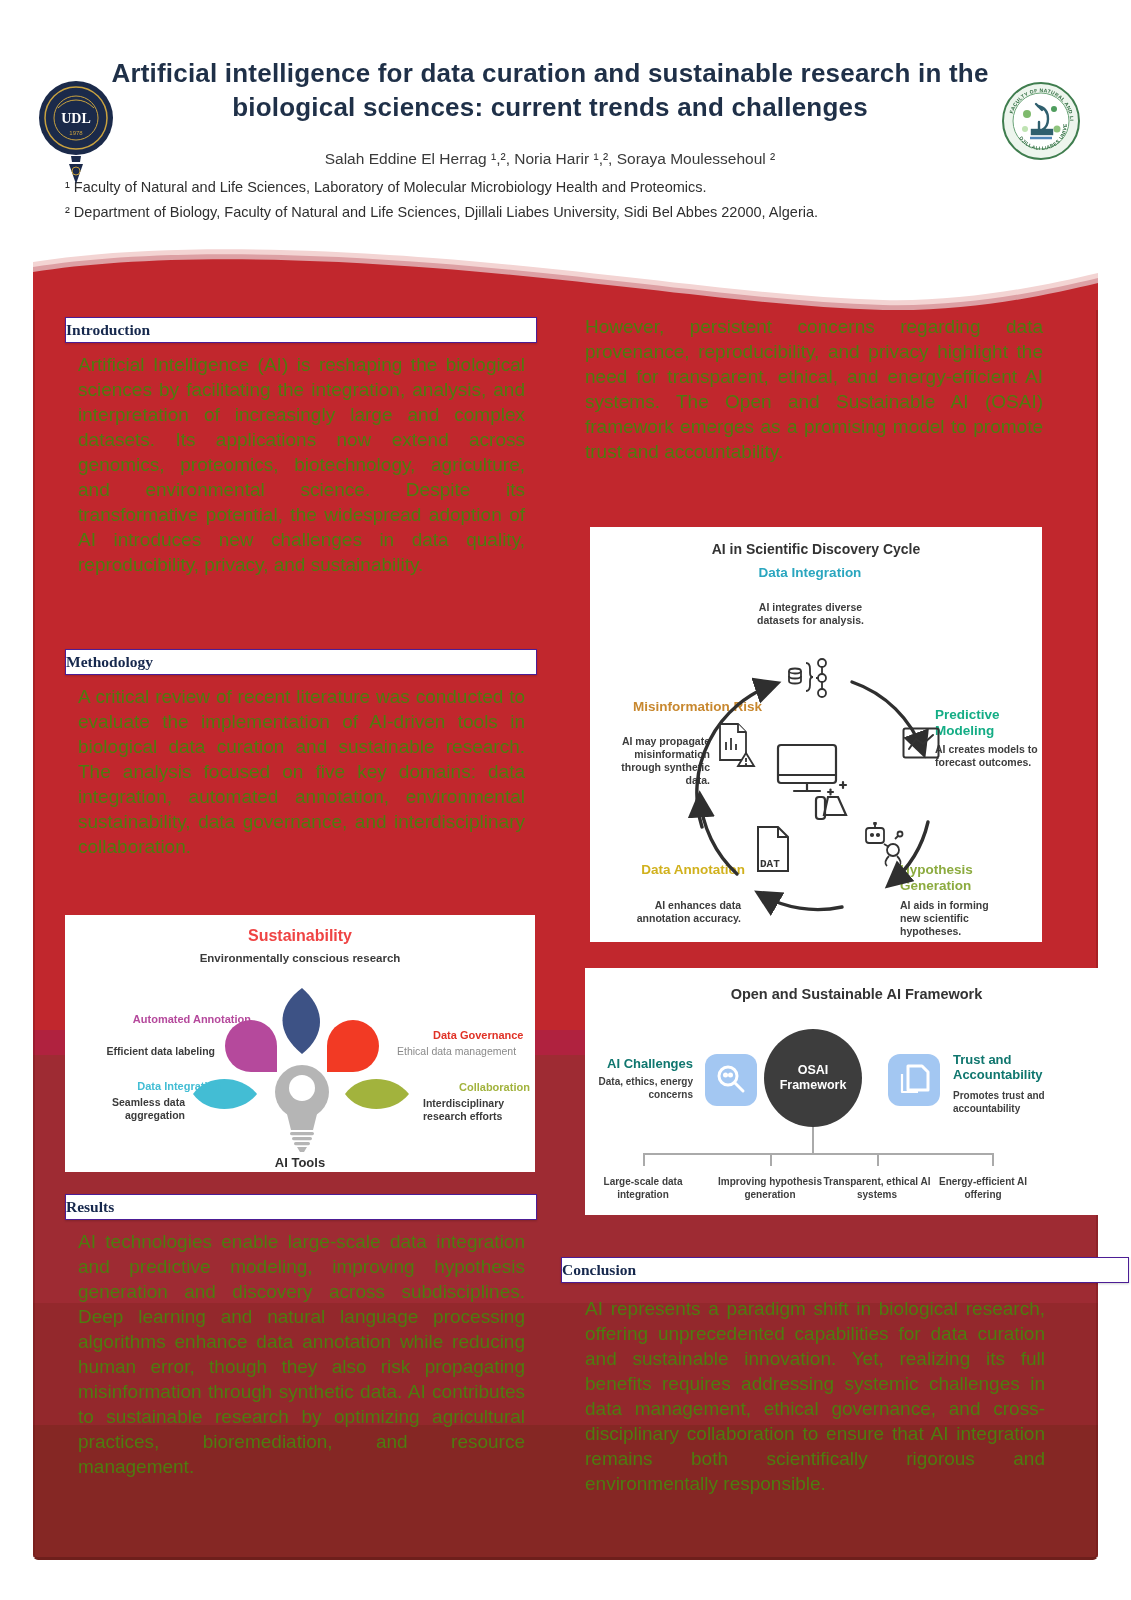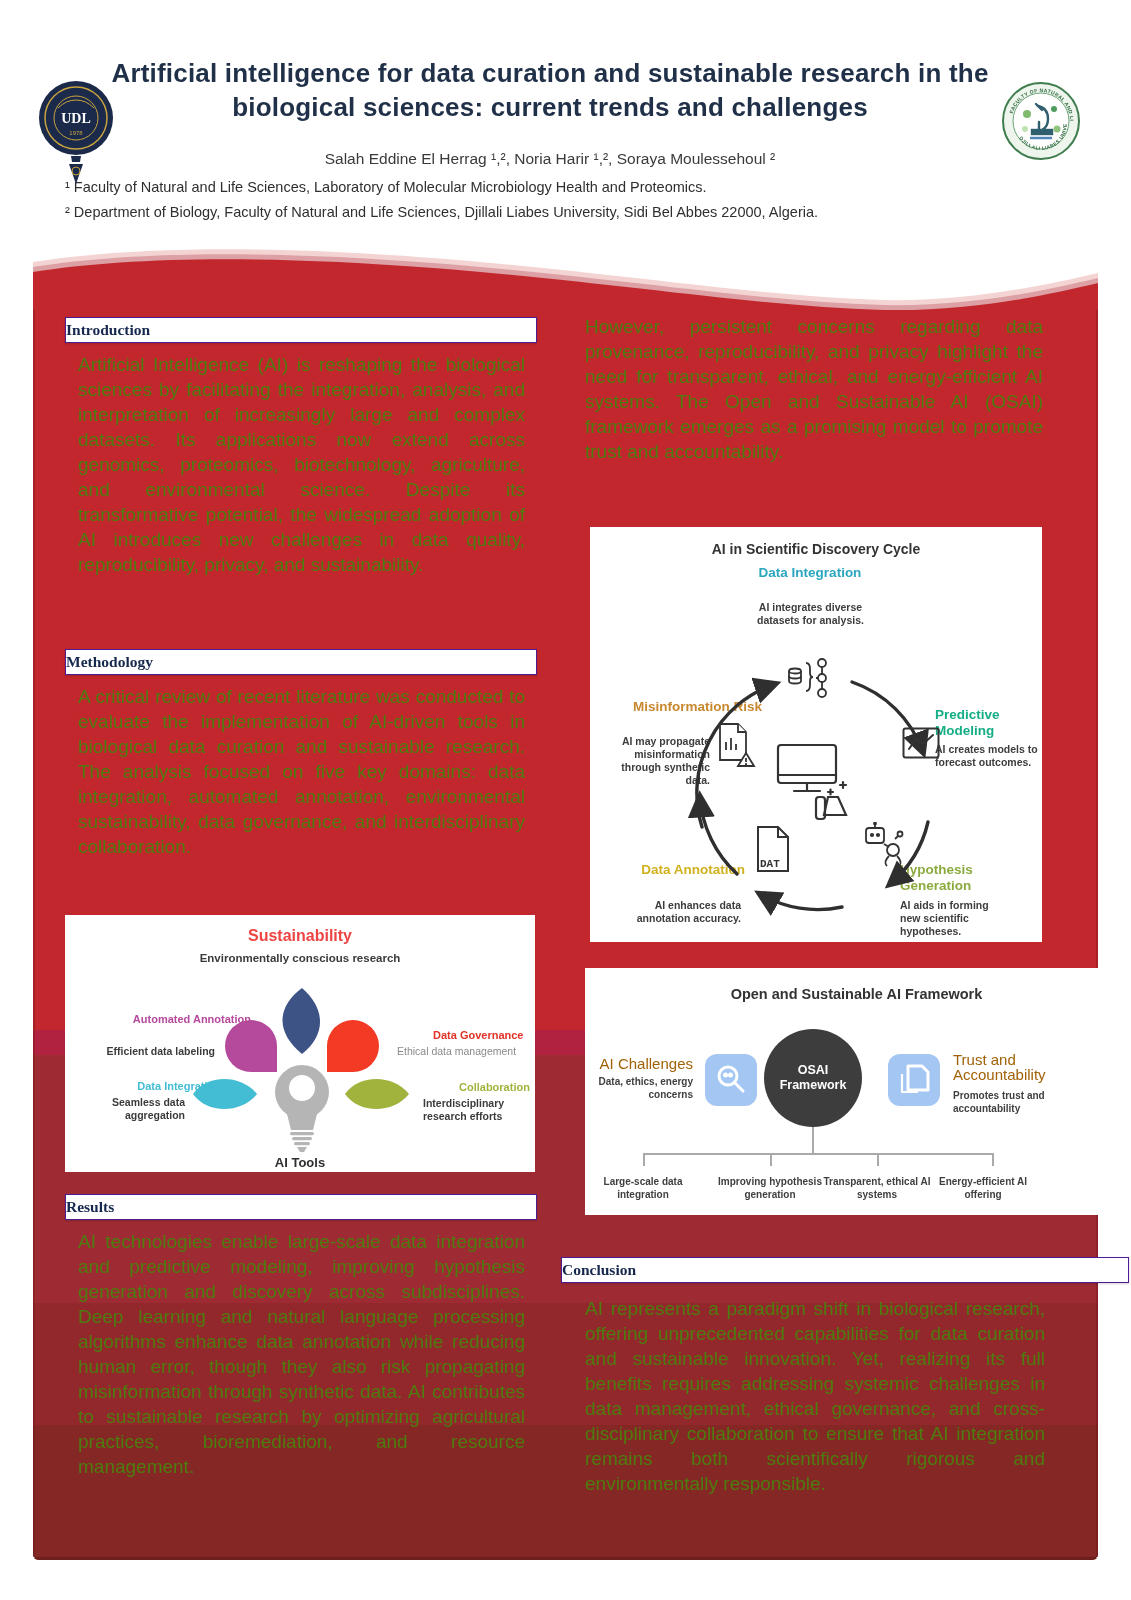--- a/index.html
+++ b/index.html
@@ -53,21 +53,21 @@
   .fl-center{position:absolute;left:0;top:240px;width:100%;text-align:center;font-weight:bold;
     font-size:13px;color:#2f2f2f;}
   
   .cy-name{position:absolute;font-weight:bold;font-size:13.5px;line-height:16px;}
   .cy-desc{position:absolute;font-weight:bold;font-size:10.5px;line-height:13px;color:#3d3d3d;}
   .cy-di{color:#2aa6bf;} .cy-pm{color:#14ad85;} .cy-hg{color:#8cab3f;} .cy-da{color:#d1b11d;} .cy-mr{color:#c8882f;}
   .t-right{text-align:right;} .t-left{text-align:left;} .t-center{text-align:center;}
   
   .os-title{position:absolute;left:0;top:18px;width:100%;text-align:center;font-weight:bold;
     font-size:14.5px;color:#333;}
-  .os-side-title{position:absolute;font-weight:normal;font-size:15px;color:#a16207;line-height:15px;}
+  .os-side-title{position:absolute;font-weight:bold;font-size:13px;color:#0f766e;line-height:15px;}
   .os-side-desc{position:absolute;font-weight:bold;font-size:10px;color:#3f3f3f;line-height:12.5px;}
   .os-icon{position:absolute;width:52px;height:52px;border-radius:12px;background:#a3c7f2;}
   .os-circle{position:absolute;left:179px;top:61px;width:98px;height:98px;border-radius:50%;
     background:#3d3d3d;color:#fff;font-weight:bold;font-size:12.5px;text-align:center;
     display:flex;flex-direction:column;justify-content:center;line-height:15px;}
   .os-line{position:absolute;background:#aaa;}
   .os-leaf{position:absolute;top:208px;width:120px;text-align:center;font-weight:bold;
     font-size:10px;color:#3f3f3f;line-height:12.5px;}
   svg{display:block;}
 </style>

